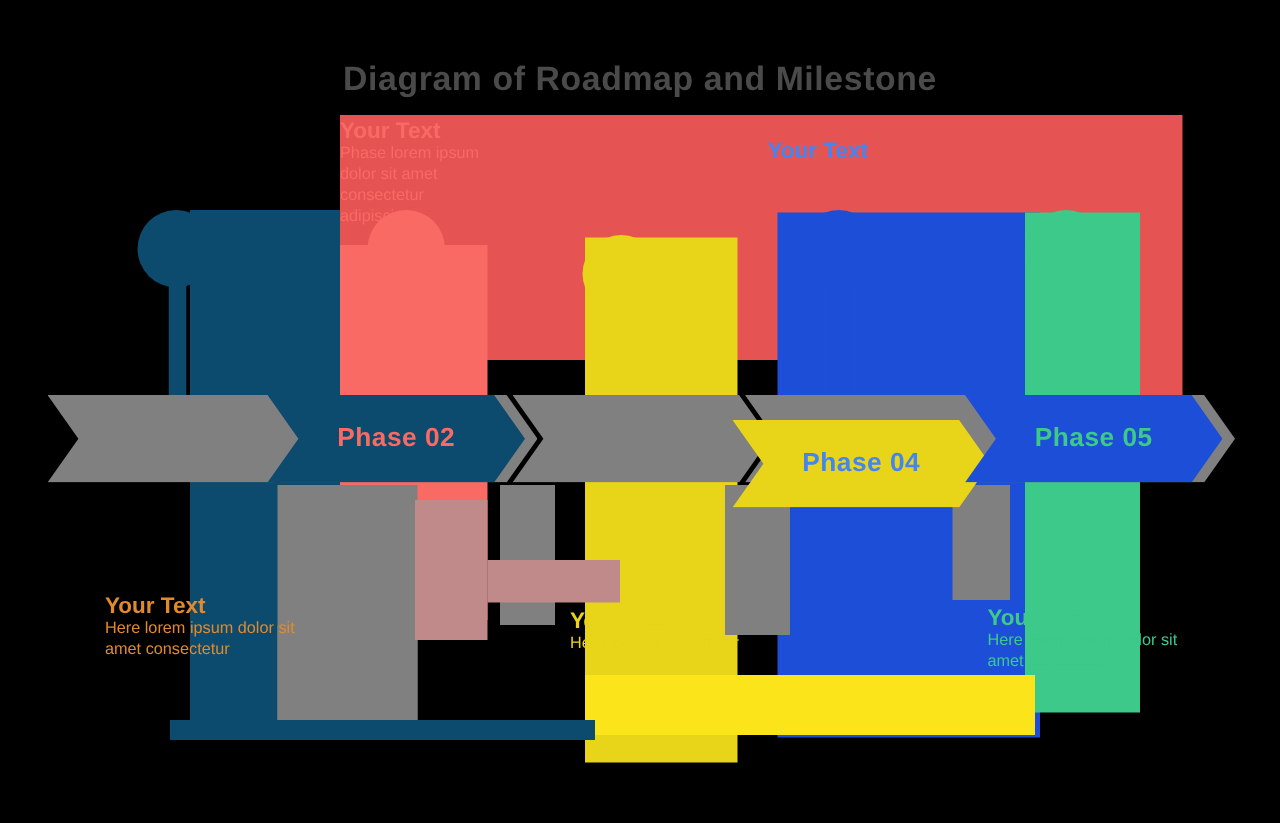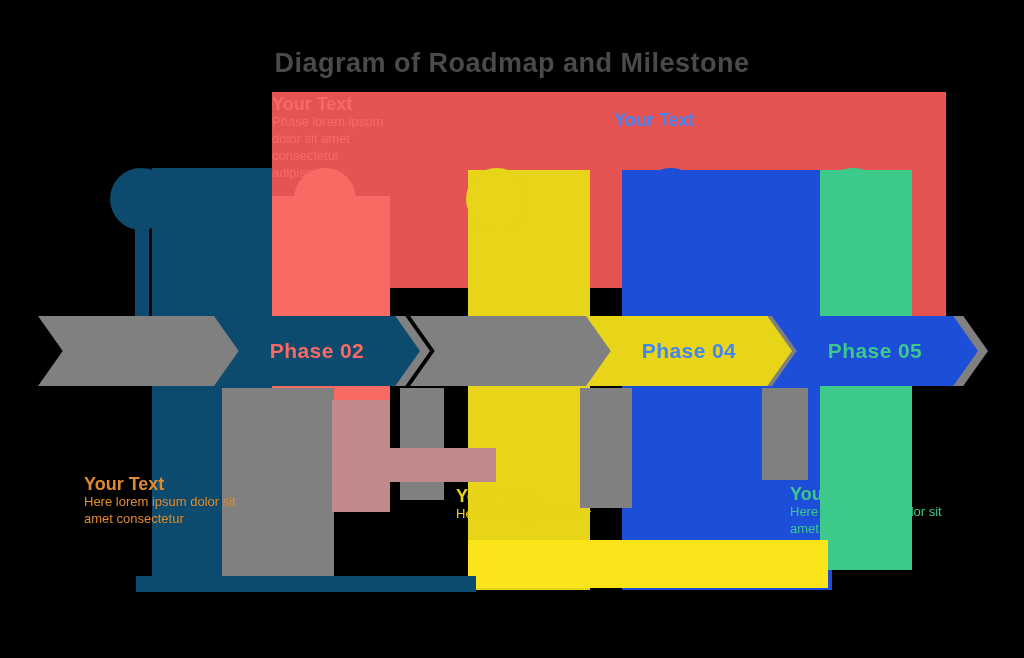--- a/index.html
+++ b/index.html
@@ -58,21 +58,21 @@
   .callout .bdy{display:block;font-weight:normal;}
 
   
   .gbox{position:absolute;background:#808080;}
 
   
   .panel{position:absolute;}
 
   .c-orange{color:#e08a2e;}     .b-orange{background:#0c4a6e;}
   .c-red{color:#fa6a64;}        .b-red{background:#fa6a64;}
-  .c-yellow{color:#e8d418;}     .b-yellow{background:#e8d418;}    .b-yellow2{background:#fbe41a;}
+  .c-yellow{color:#e8d418;}     .b-yellow{background:#e8d418;margin-top:20px;}    .b-yellow2{background:#fbe41a;}
   .c-blue{color:#4285f4;}       .b-blue{background:#1d4ed8;}
   .c-green{color:#3cc98a;}      .b-green{background:#3cc98a;}      .b-coral{background:#e55353;}       .b-gray{background:#808080;}       .b-rose{background:#c08a8a;}
 </style>
 </head>
 <body>
 
 <div id="stage">
 
   <div class="title">Diagram of Roadmap and Milestone</div>
 

